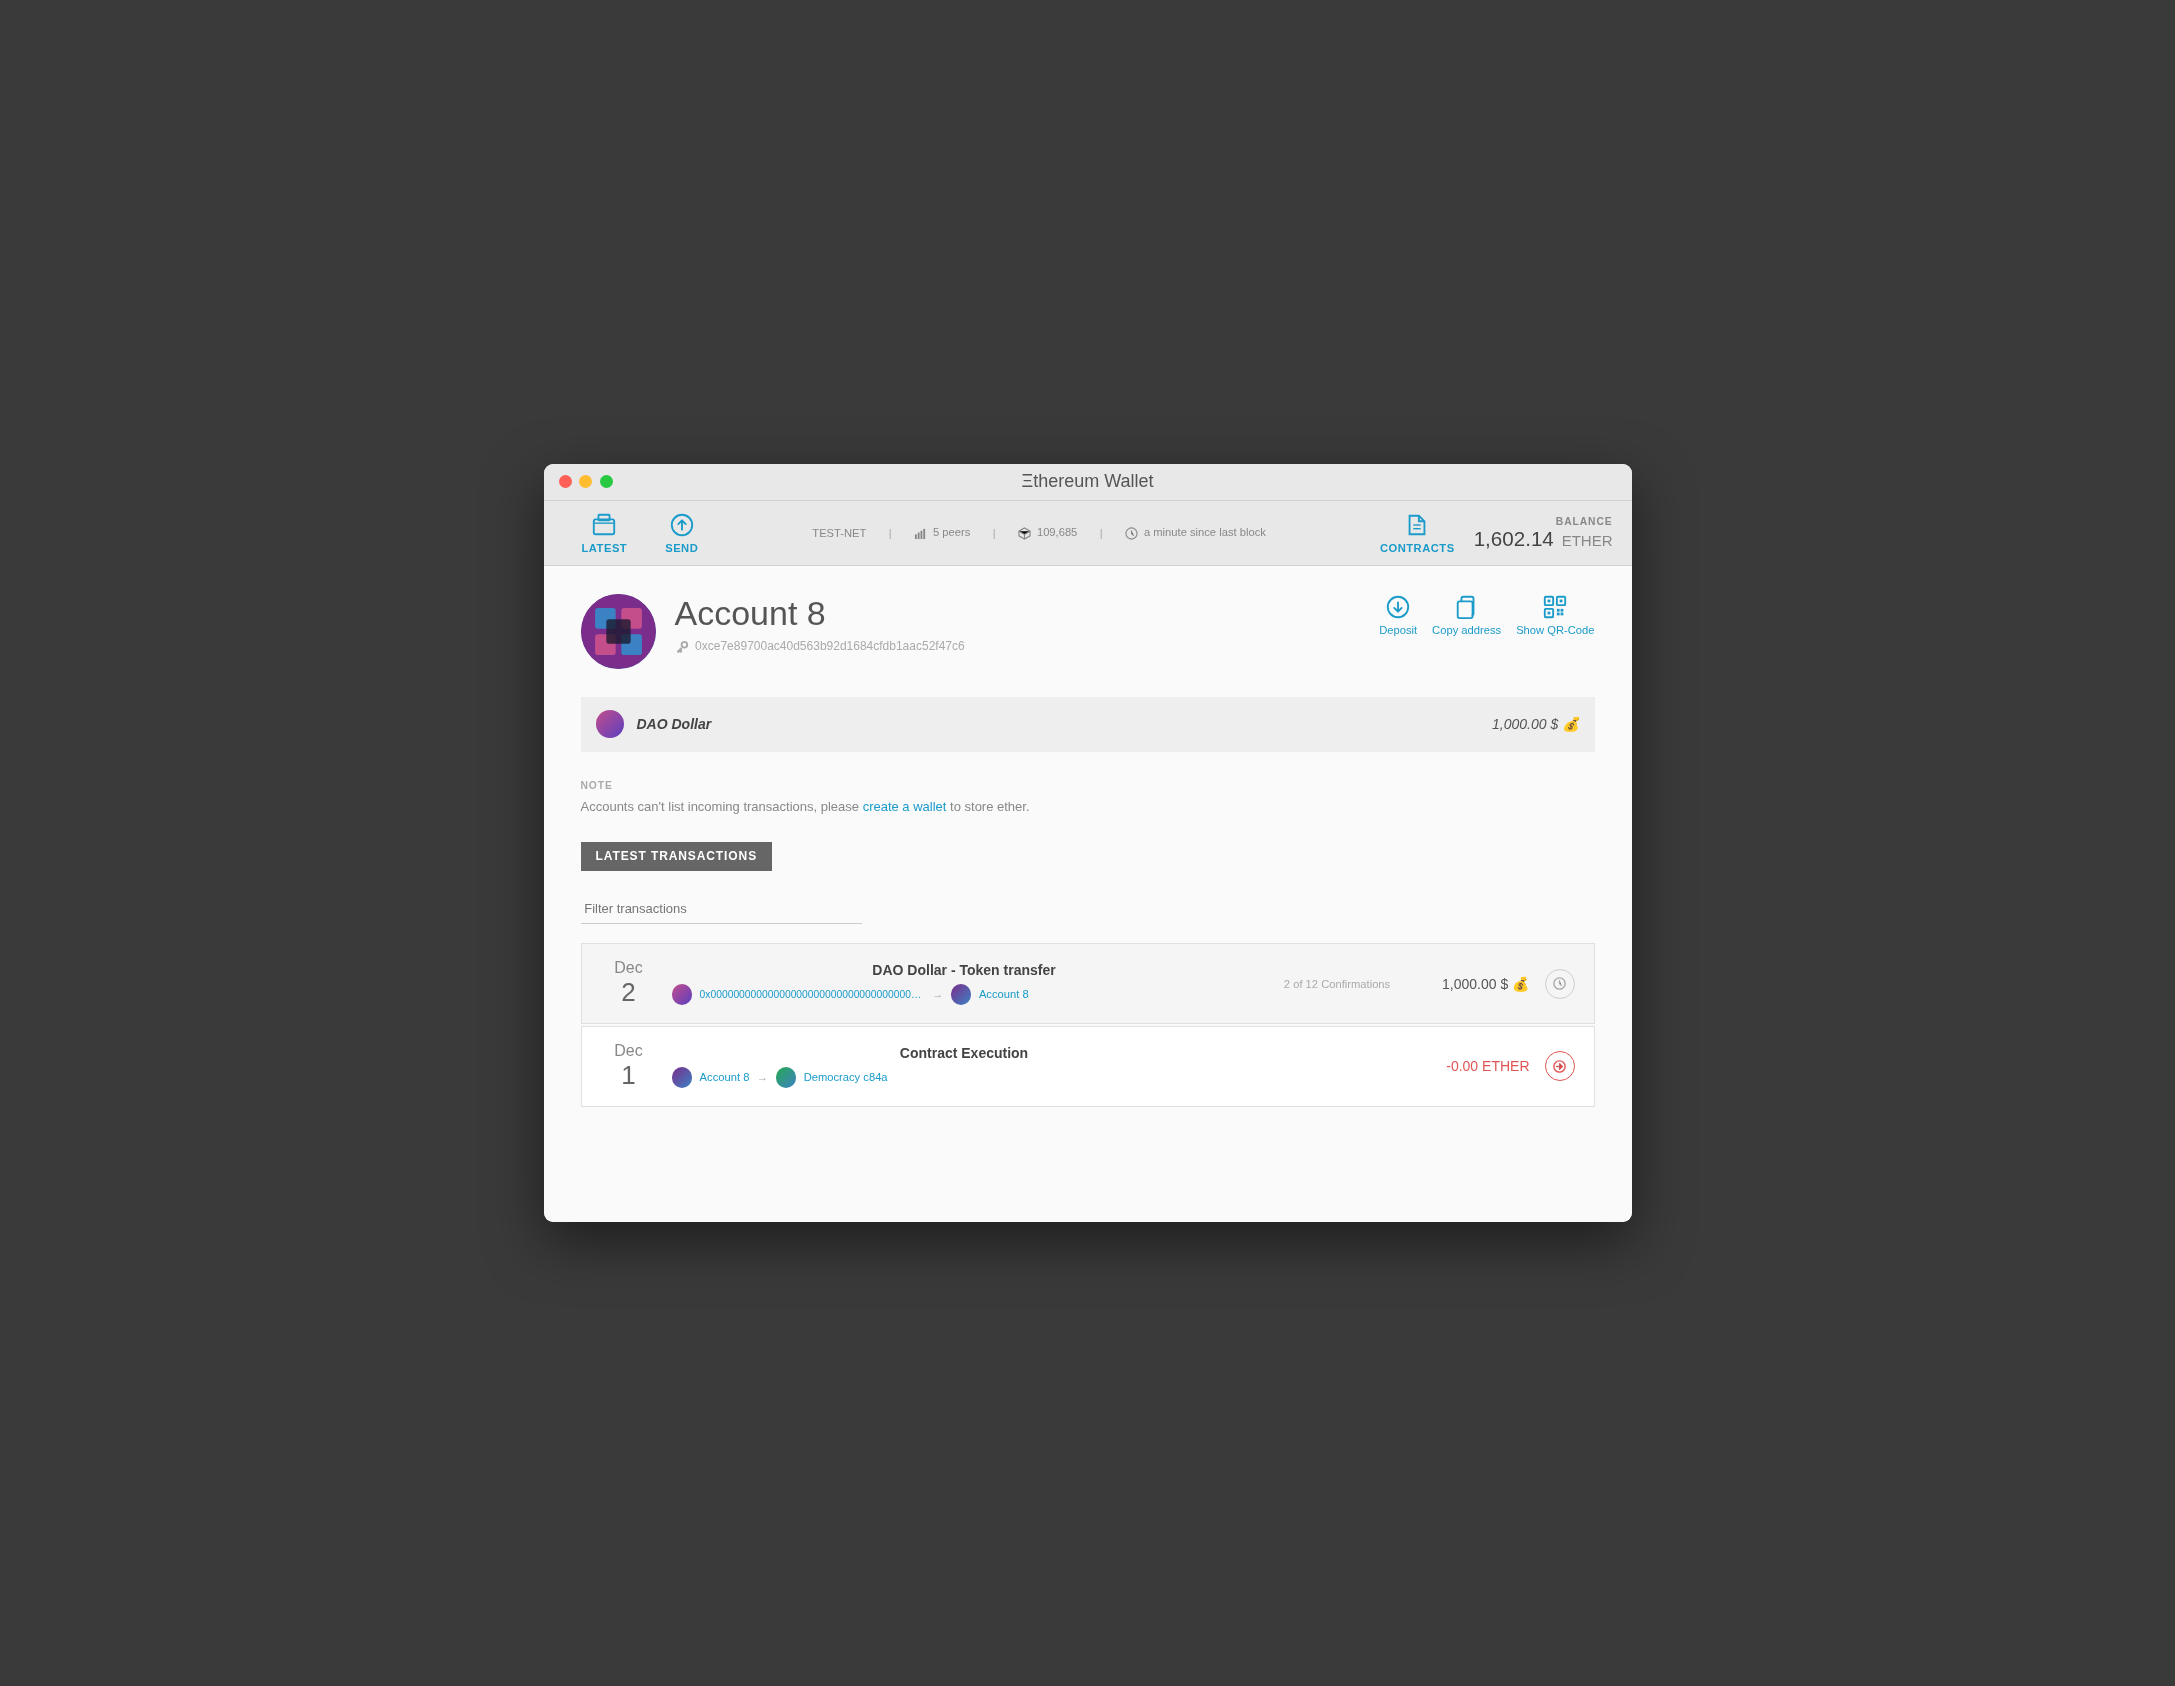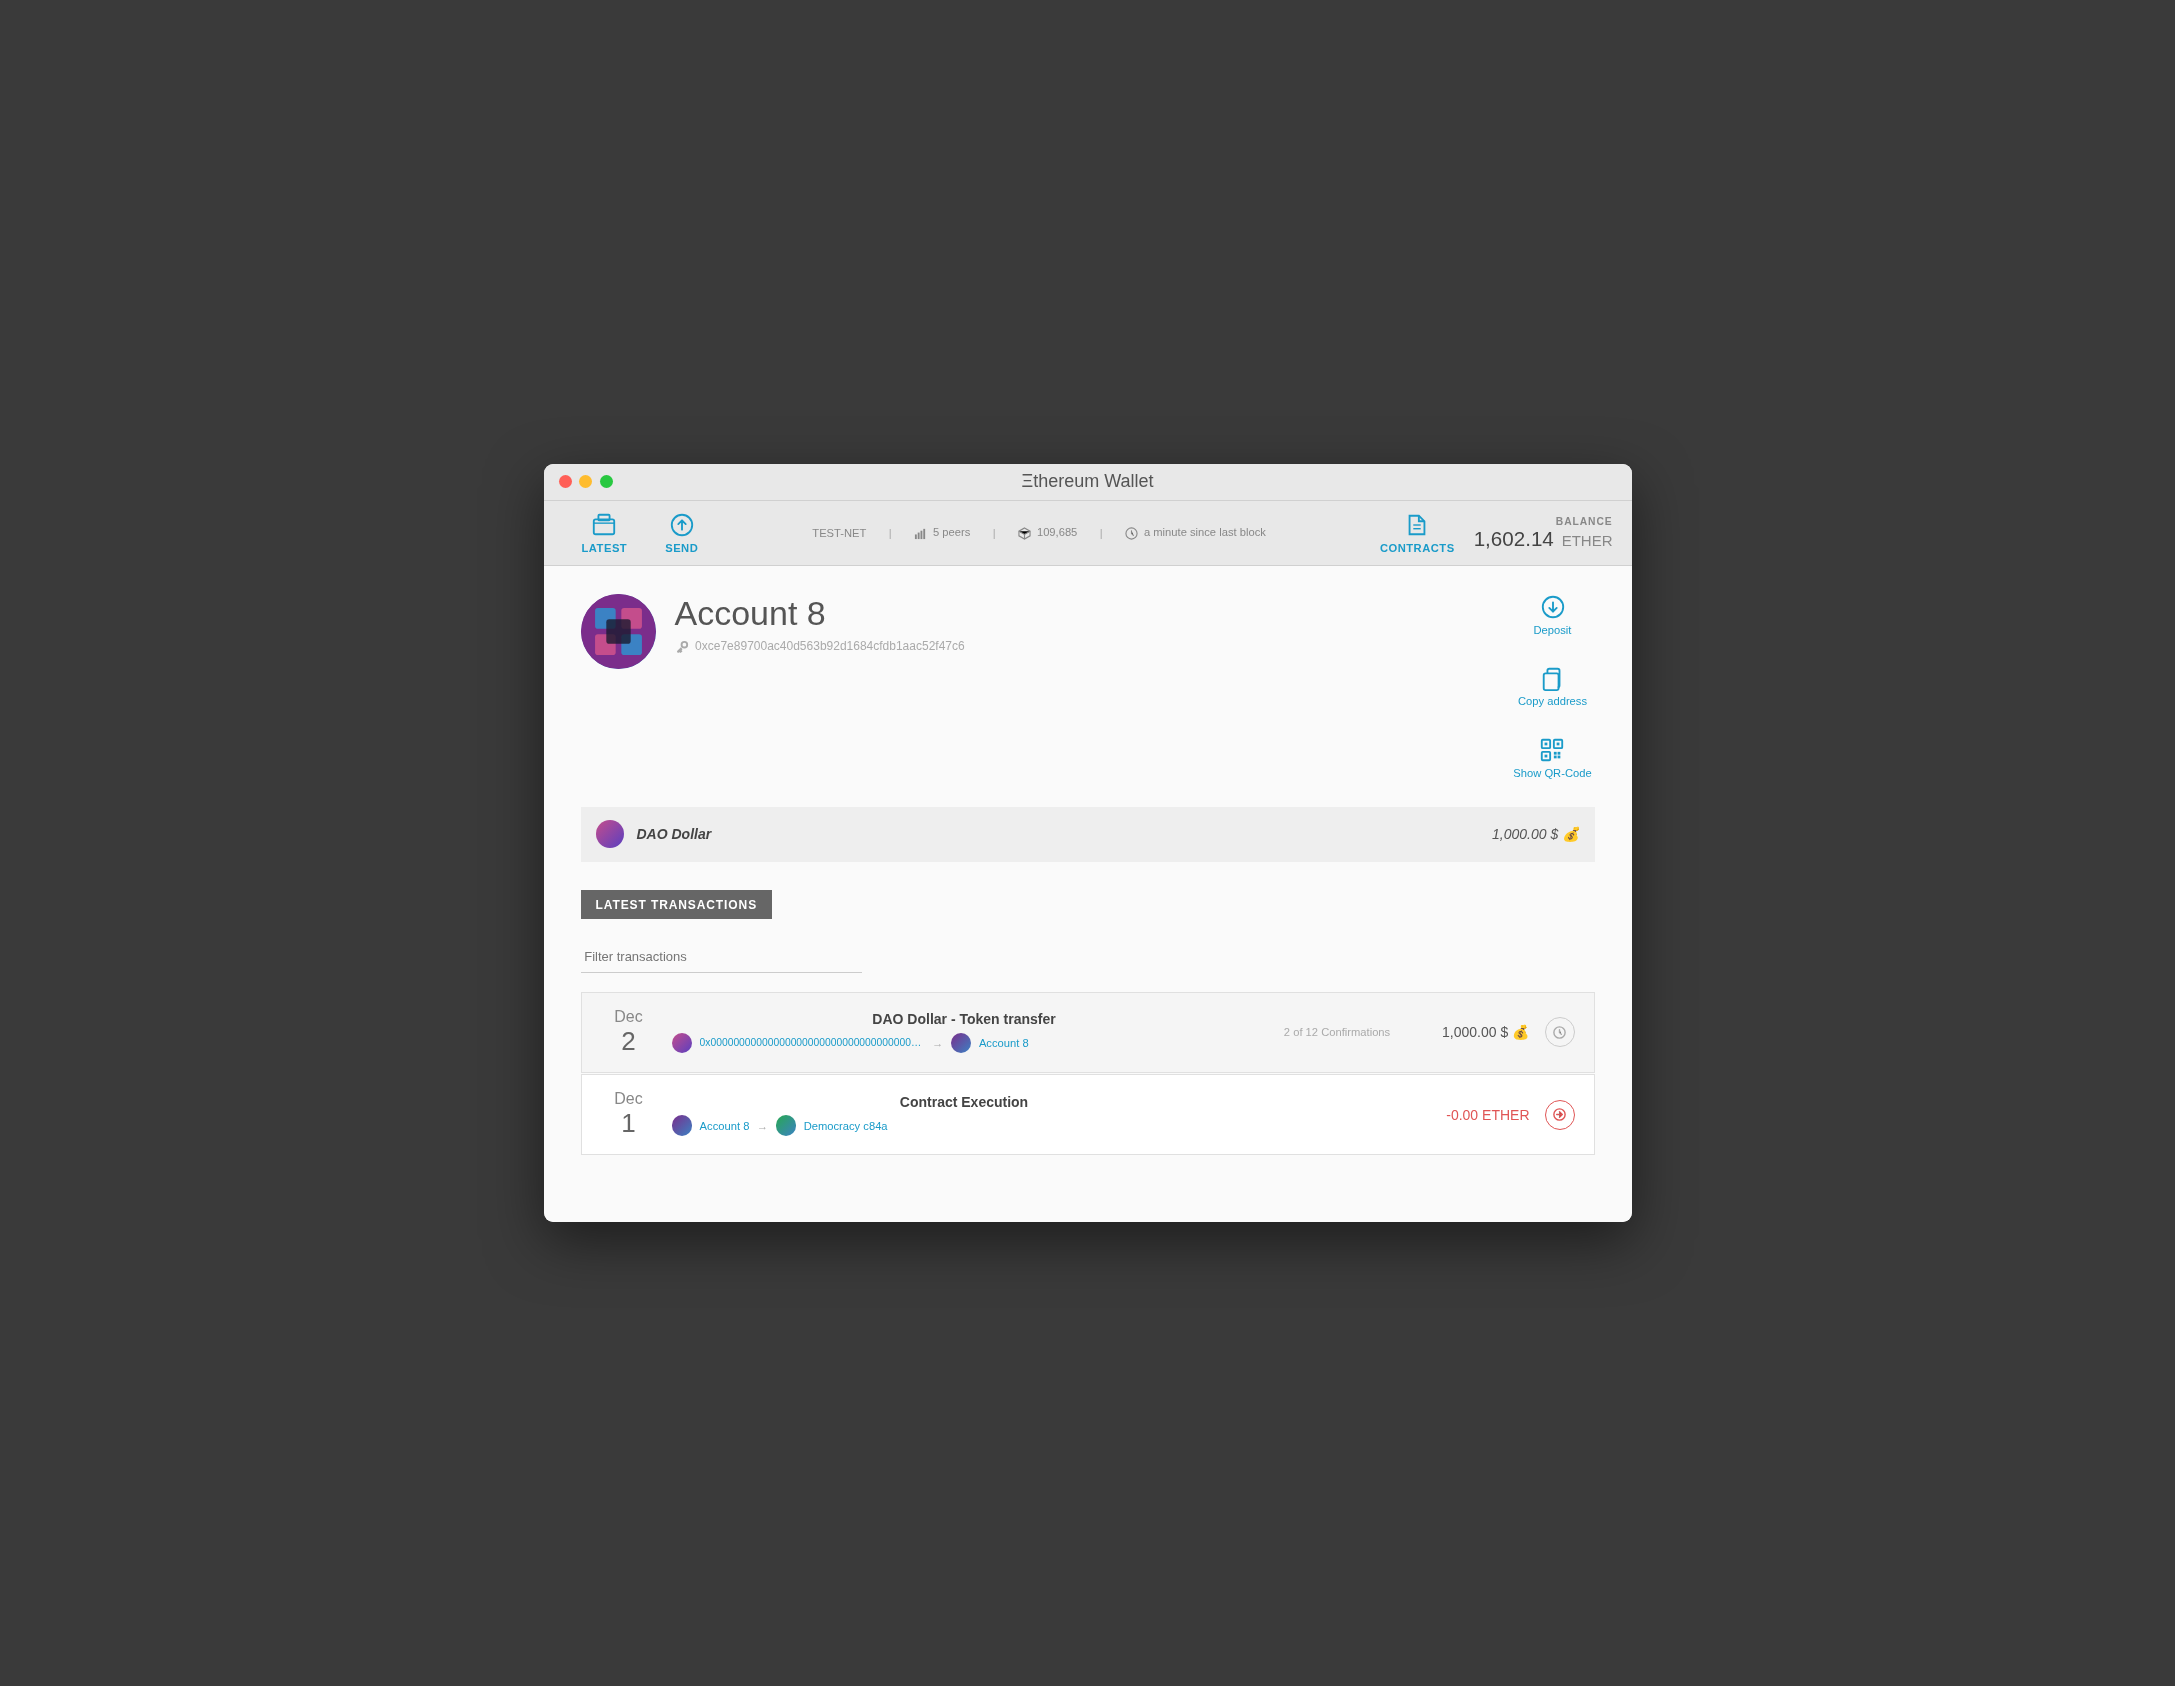--- a/index.html
+++ b/index.html
@@ -157,22 +157,22 @@
       color: #888;
     }
     .account-balance .ether {
       color: #1a9bc9;
       font-size: 15px;
       margin-left: 3.7px;
     }
     
     .account-actions {
       display: flex;
-      flex-direction: column;
-      gap: 30px;
+      flex-direction: row;
+      gap: 15px;
       align-items: center;
       min-width: 84px;
     }
     .action-btn {
       display: flex;
       flex-direction: column;
       align-items: center;
       gap: 3.7px;
       cursor: pointer;
       color: #1a9bc9;
@@ -502,20 +502,26 @@
     </div>
 
     <div class="token-list">
       <div class="token-row">
         <div class="token-icon avatar-dao"></div>
         <span class="token-name">DAO Dollar</span>
         <span class="token-amount">1,000.00 $ 💰</span>
       </div>
     </div>
 
+    <div class="note-section">
+      <div class="note-label">NOTE</div>
+      <div class="note-text">
+        <span>Accounts can't list incoming transactions, please </span><a href="#">create a wallet</a><span> to store ether.</span>
+      </div>
+    </div>
 
     <div>
       <div class="transactions-header">LATEST TRANSACTIONS</div>
 
       <div>
         <input class="filter-input" type="text" placeholder="Filter transactions" style="">
       </div>
 
       
       <div class="tx-row">

